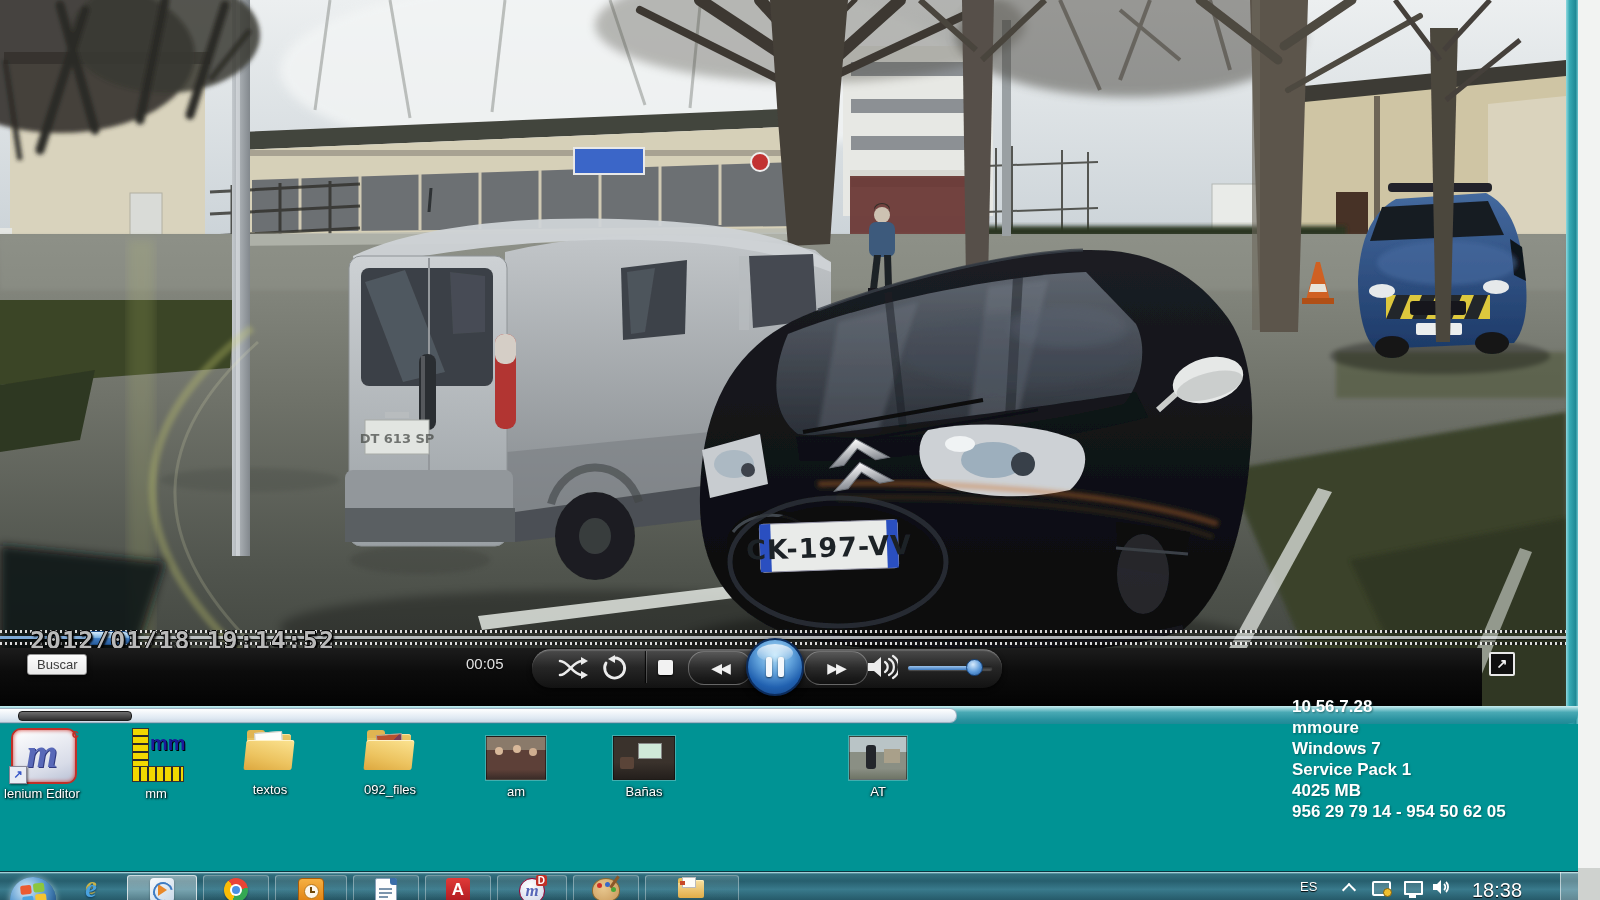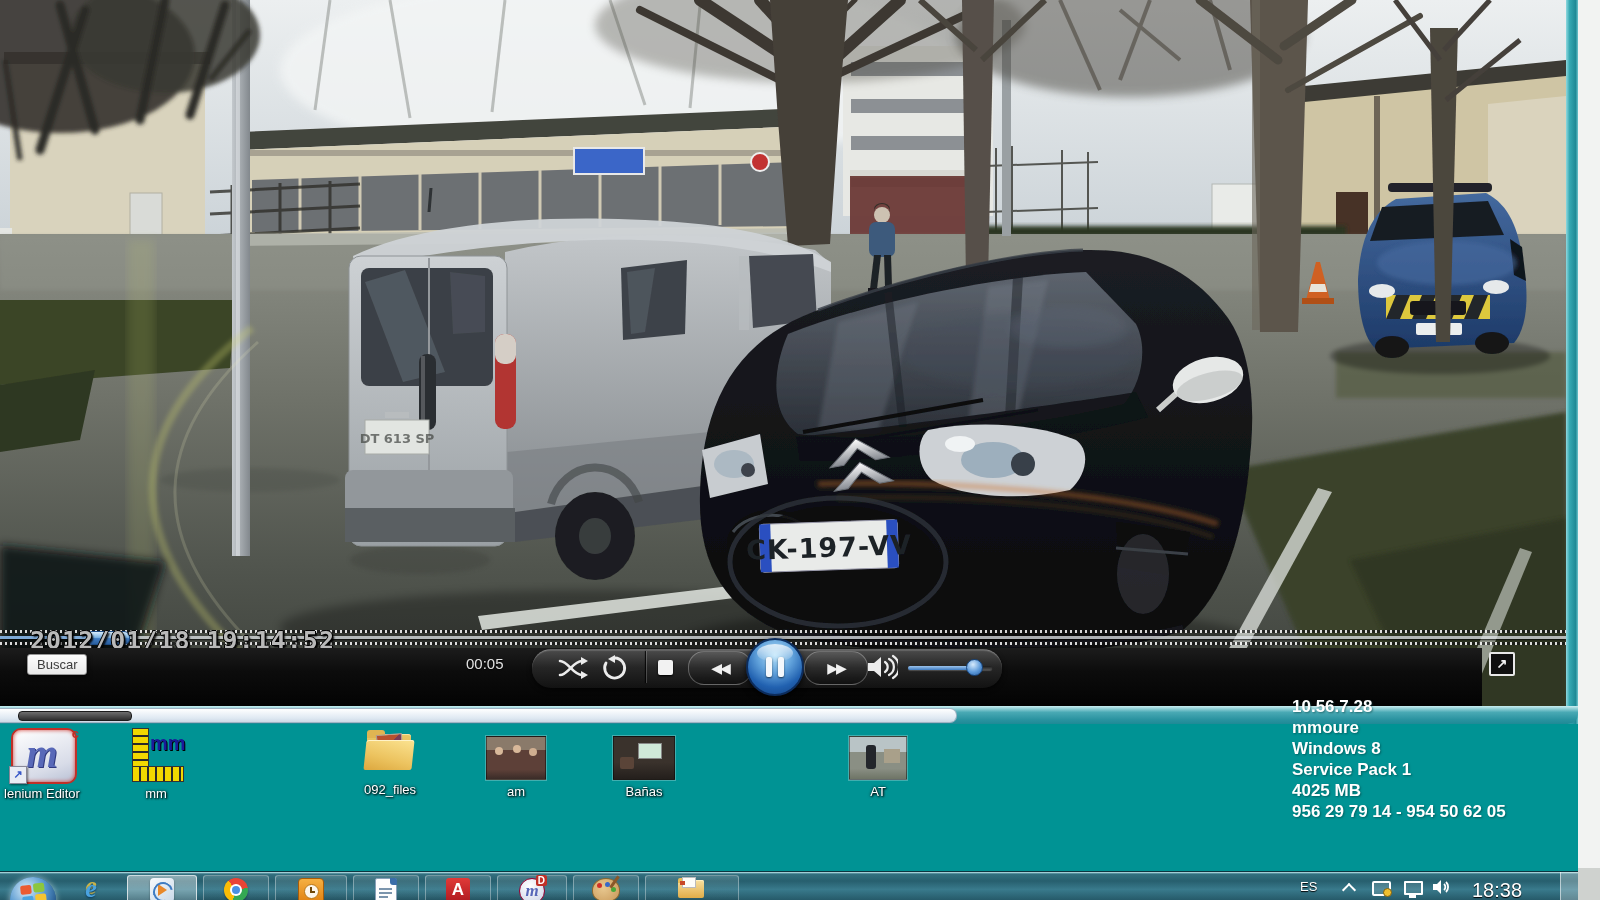--- a/index.html
+++ b/index.html
@@ -522,20 +522,29 @@
 
     <div class="dicon" style="left:108px;">
       <div class="art" style="width:56px;height:54px;">
         <div style="position:absolute;left:4px;top:0;width:15px;height:52px;background:repeating-linear-gradient(180deg,#f2d800 0 6px,#2a2a2a 6px 8px);border:1px solid #333;"></div>
         <div style="position:absolute;left:4px;top:38px;width:50px;height:14px;background:repeating-linear-gradient(90deg,#f2d800 0 6px,#2a2a2a 6px 8px);border:1px solid #333;"></div>
         <div style="position:absolute;left:22px;top:4px;font:bold 20px 'Liberation Sans',sans-serif;color:#1a1a9a;text-shadow:1px 1px 0 #000;">mm</div>
       </div>
       <div class="dlabel">mm</div>
     </div>
 
+    <div class="dicon" style="left:222px;">
+      <div class="art" style="width:50px;height:50px;">
+        <div class="folder-back"></div>
+          <div class="folder-tab"></div>
+          <div class="paper"></div>
+          <div class="folder-front"></div>
+      </div>
+      <div class="dlabel">textos</div>
+    </div>
 
     <div class="dicon" style="left:342px;">
       <div class="art" style="width:50px;height:50px;">
         <div class="folder-back"></div>
           <div class="folder-tab"></div>
         <div style="position:absolute;left:12px;top:6px;width:24px;height:26px;background:linear-gradient(140deg,#b8512f 0 40%,#7a3b57 40% 70%,#496b39 70%);border:1px solid #a99;transform:rotate(-5deg);"></div>
         <div class="folder-front"></div>
       </div>
       <div class="dlabel">092_files</div>
     </div>
@@ -563,21 +572,21 @@
         <div style="position:absolute;left:16px;top:8px;width:10px;height:24px;background:#23262b;border-radius:3px;"></div>
         <div style="position:absolute;left:34px;top:12px;width:16px;height:14px;background:#a9a08a;"></div>
       </div>
       <div class="dlabel">AT</div>
     </div>
 
 
     <div id="system-info">
       <div>10.56.7.28</div>
       <div>mmoure</div>
-      <div>Windows 8</div>
+      <div>Windows 7</div>
       <div>Service Pack 1</div>
       <div>4025 MB</div>
       <div>956 29 79 14 - 954 50 62 05</div>
     </div>
   </div>
 
   <div id="taskbar">
 
     <div style="position:absolute;left:10px;top:5px;width:46px;height:46px;border-radius:50%;
          background:radial-gradient(circle at 35% 28%,#d6ecfa 0,#5a9ad0 42%,#1c4c80 78%,#10335c);box-shadow:0 0 6px rgba(220,240,255,.6);">

